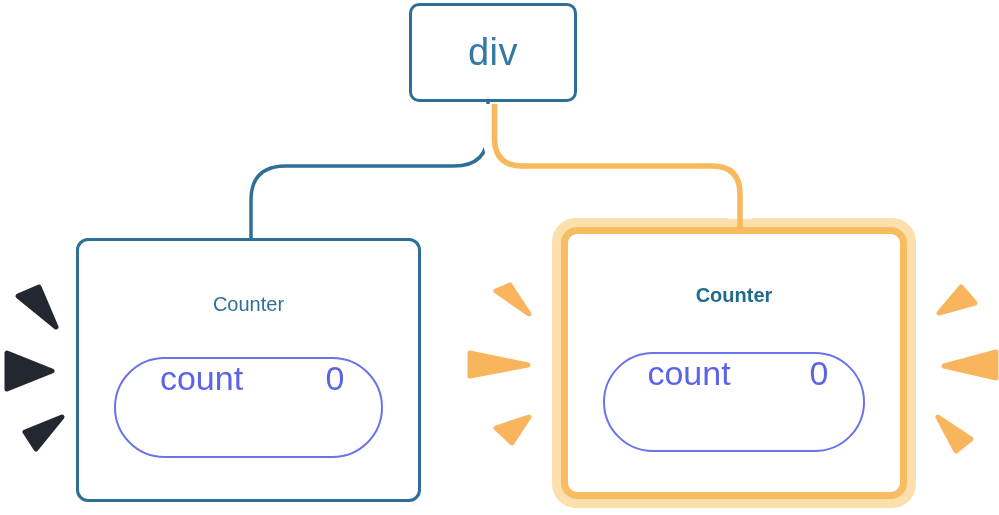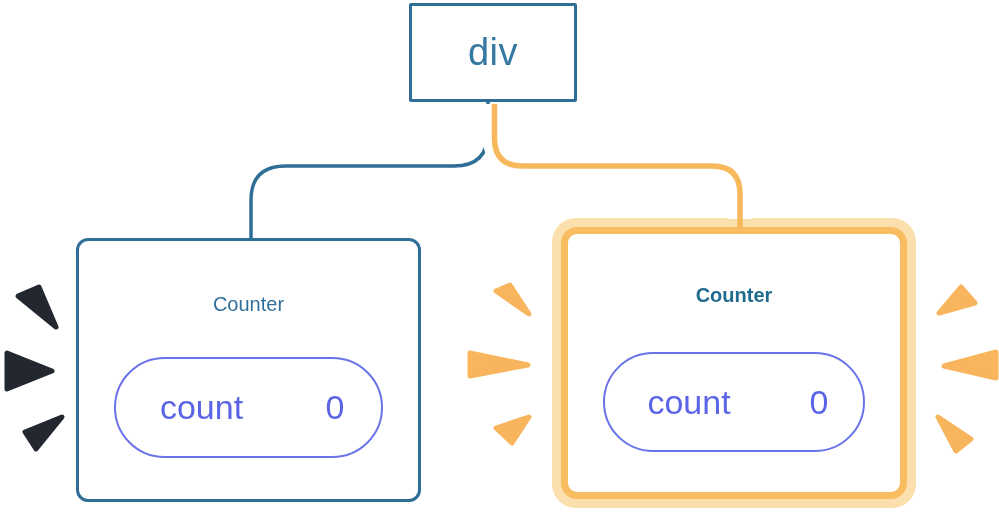--- a/index.html
+++ b/index.html
@@ -20,21 +20,21 @@
     left: 0; top: 0;
     width: 999px; height: 515px;
     pointer-events: none;
   }
   .layer-under { z-index: 0; }
   .box { position: absolute; box-sizing: border-box; background: #ffffff; }
   .node-div {
     left: 409px; top: 3px;
     width: 168px; height: 99px;
     border: 3px solid #2E6E97;
-    border-radius: 2px;
+    border-radius: 10px;
     display: flex; align-items: center; justify-content: center;
     z-index: 1;
   }
   .node-div .label {
     font-size: 38px;
     font-weight: 500;
     color: #3579A3;
     letter-spacing: 0.5px;
   }
   .counter-left {
@@ -70,21 +70,21 @@
     line-height: 34px;
     font-weight: 500;
     color: #2F6F9A;
   }
   .counter-title.bold {
     font-weight: 700;
     color: #1F6A8E;
   }
   .state-pill {
     display: flex;
-    align-items: center;
+    align-items: flex-start;
     border: 2px solid #6B73E9;
     border-radius: 60px;
     box-sizing: border-box;
     background: #ffffff;
   }
   .pill-left {
     width: 269px; height: 101px;
   }
   .pill-right {
     width: 262px; height: 100px;

